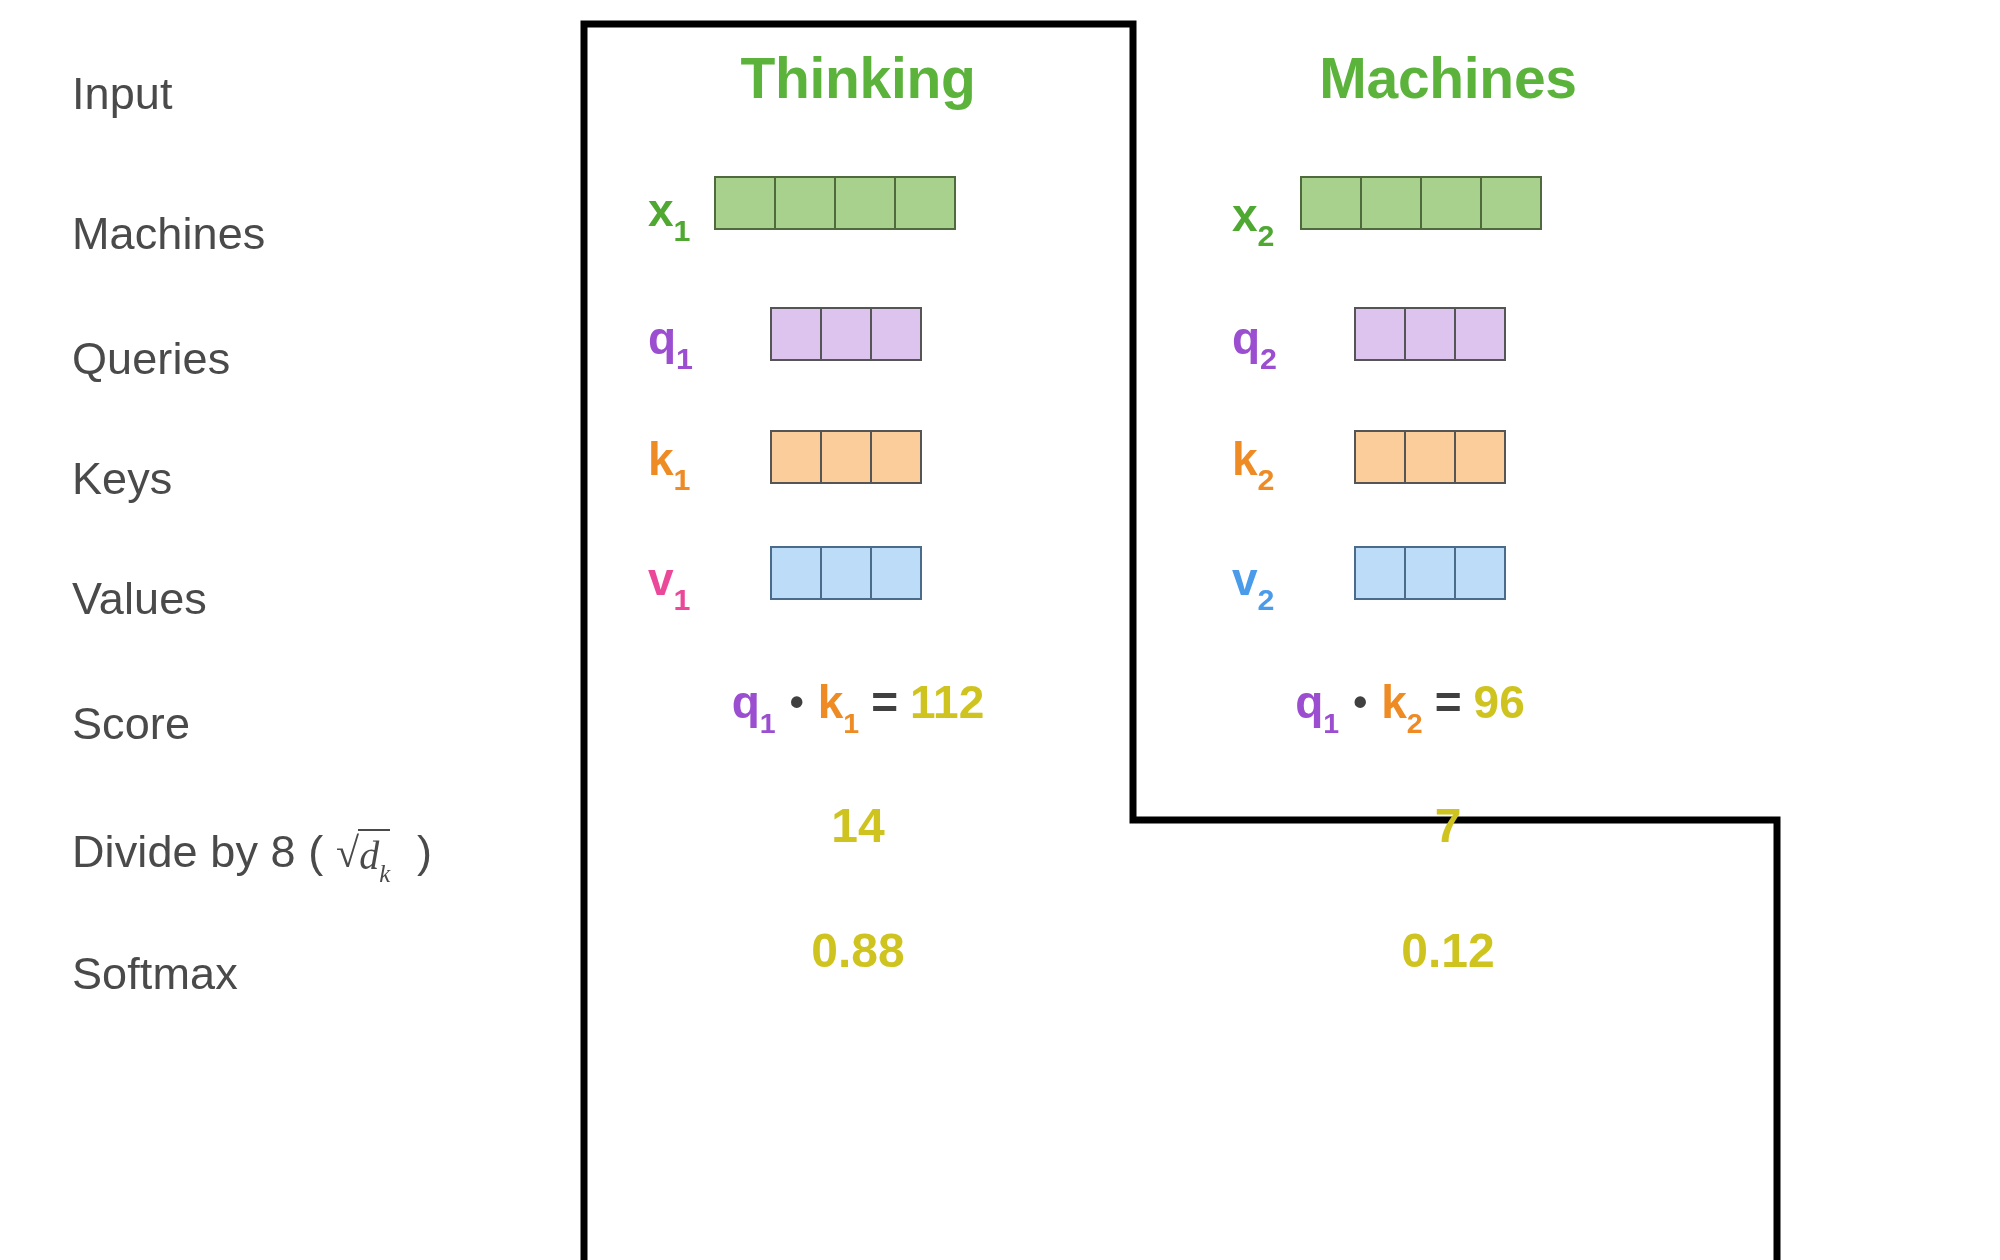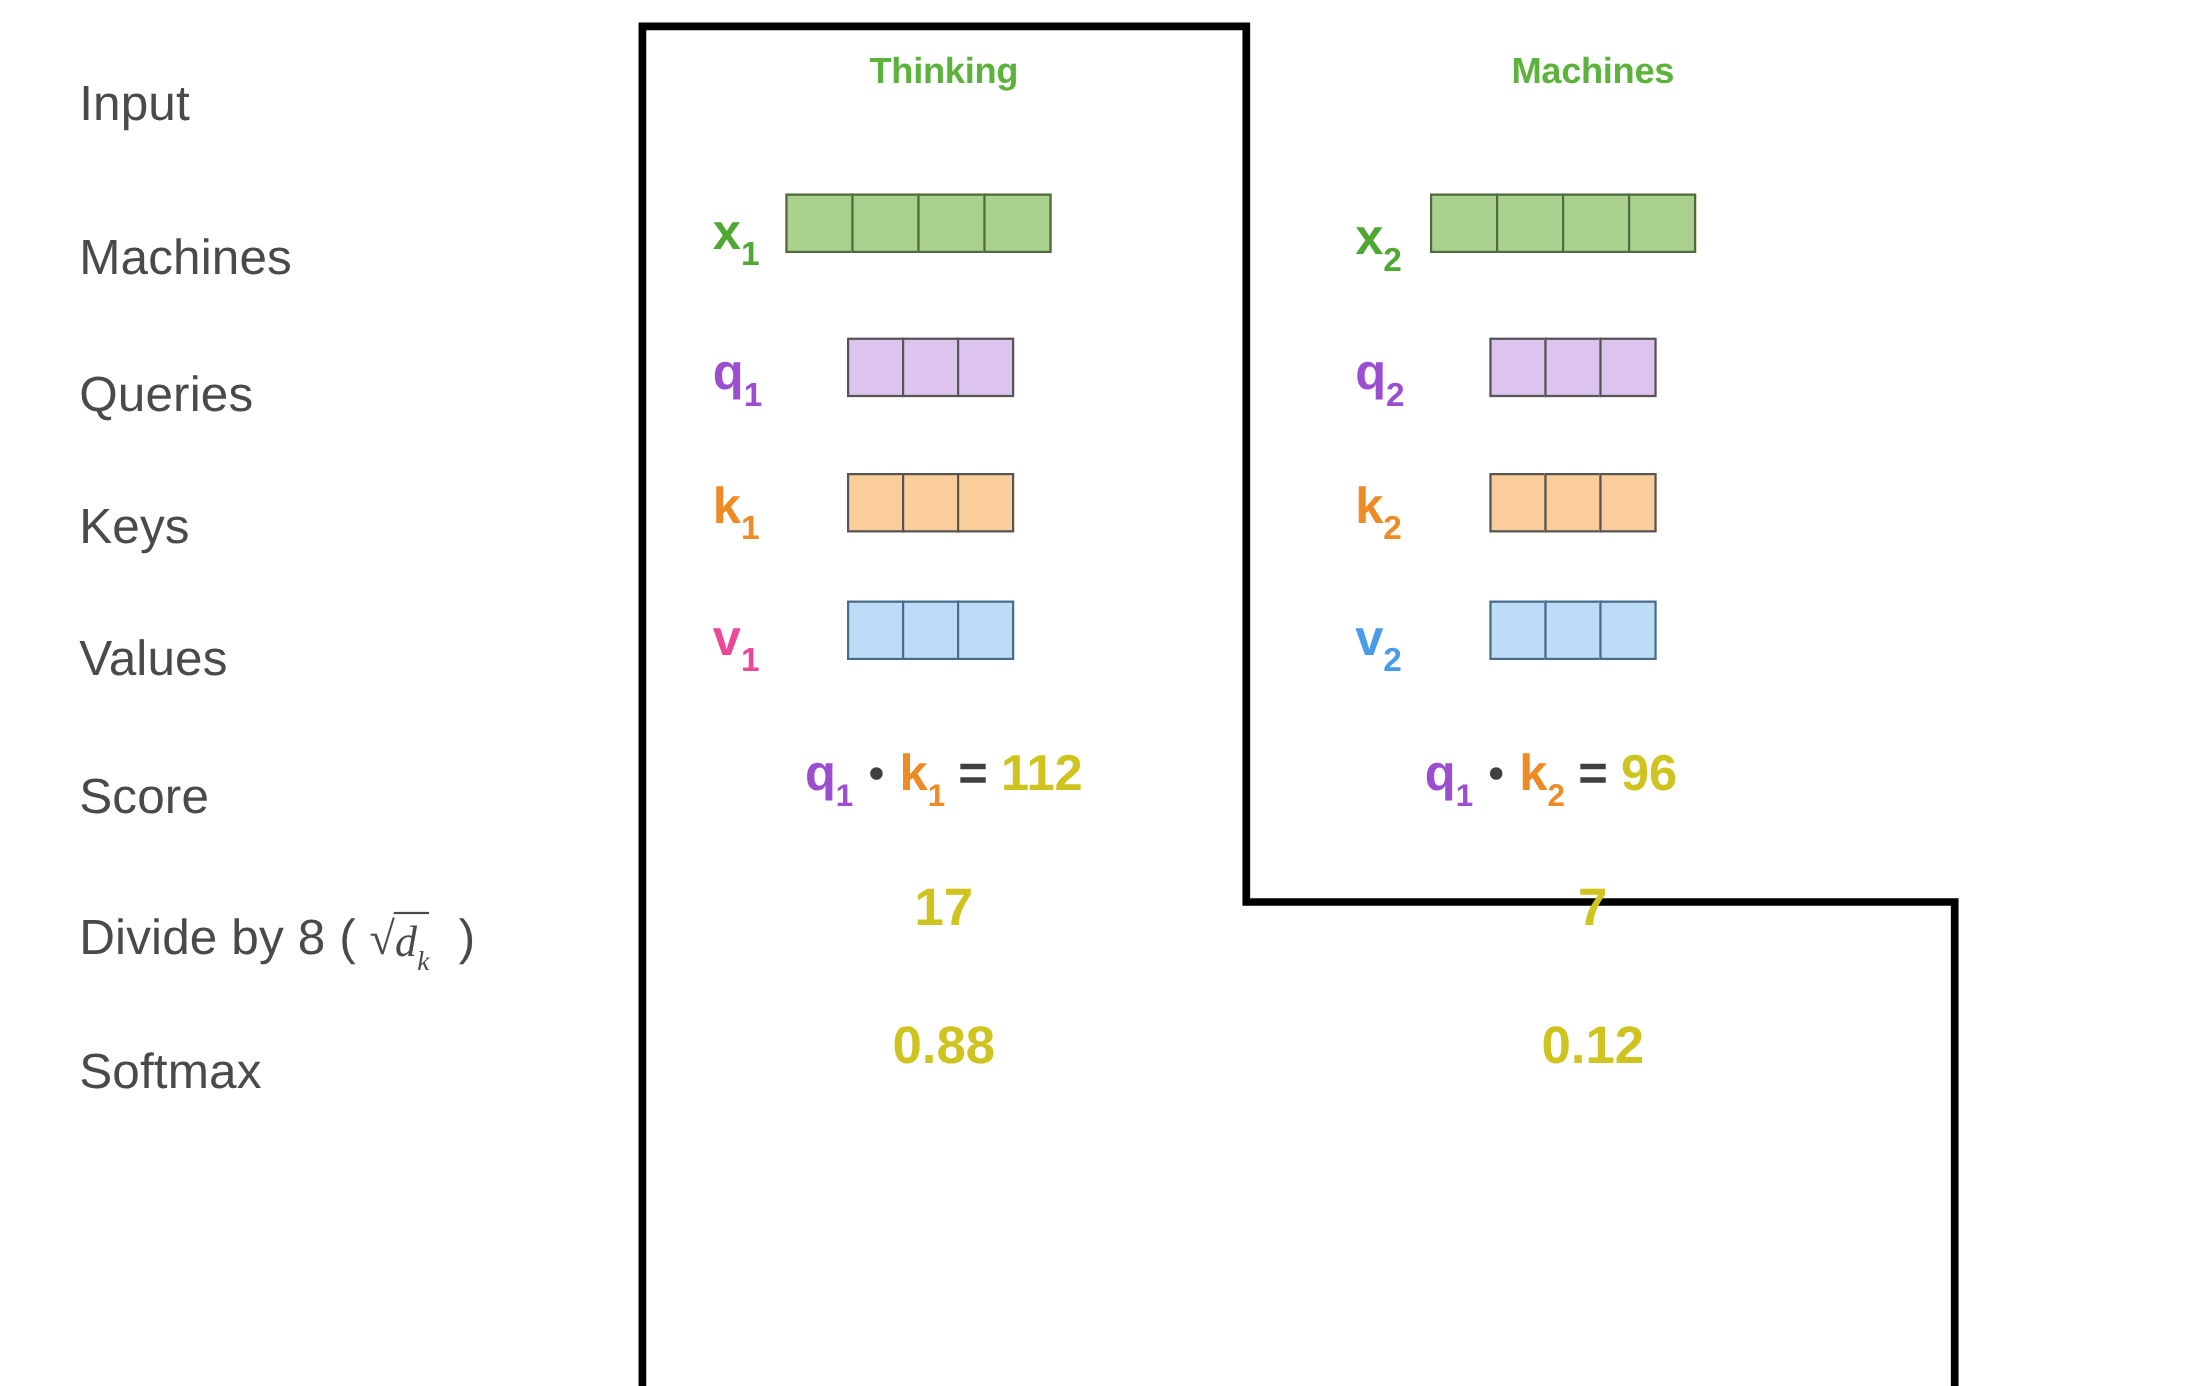--- a/index.html
+++ b/index.html
@@ -65,21 +65,21 @@
     font-size: 0.62em;
     vertical-align: sub;
     position: relative;
     top: 0.16em;
   }
 
   
   .col-header {
     position: absolute;
     color: #5cb33c;
-    font-size: 33px;
+    font-size: 57px;
     font-weight: bold;
     white-space: nowrap;
     letter-spacing: -0.3px;
     text-align: right;
   }
 
   
   .vec-label {
     position: absolute;
     font-size: 46px;
@@ -199,21 +199,21 @@
   </div>
 
   <div class="equation" style="left:858px; top:675px; transform:translateX(-50%);">
     <span class="q"><span>q</span><span class="sub">1</span></span>
     <span class="dot">•</span>
     <span class="k"><span>k</span><span class="sub">1</span></span>
     <span class="eq">=</span>
     <span class="num">112</span>
   </div>
 
-  <div class="value" style="left:858px; top:798px;">17</div>
+  <div class="value" style="left:858px; top:798px;">14</div>
 
   <div class="value" style="left:858px; top:923px;">0.88</div>
 
   <div class="col-header" style="left:1448px; top:45px; transform:translateX(-50%);">Machines</div>
 
   <div class="vec-label" style="left:1232px; top:188px; color:#4fa832;"><span>x</span><span class="sub">2</span></div>
   <div class="strip" style="left:1300px; top:176px;">
     <div class="cell" style="width:62px;height:54px;background:#a9d18e;border-color:#4f6b3e;"></div>
     <div class="cell" style="width:62px;height:54px;background:#a9d18e;border-color:#4f6b3e;"></div>
     <div class="cell" style="width:62px;height:54px;background:#a9d18e;border-color:#4f6b3e;"></div>

